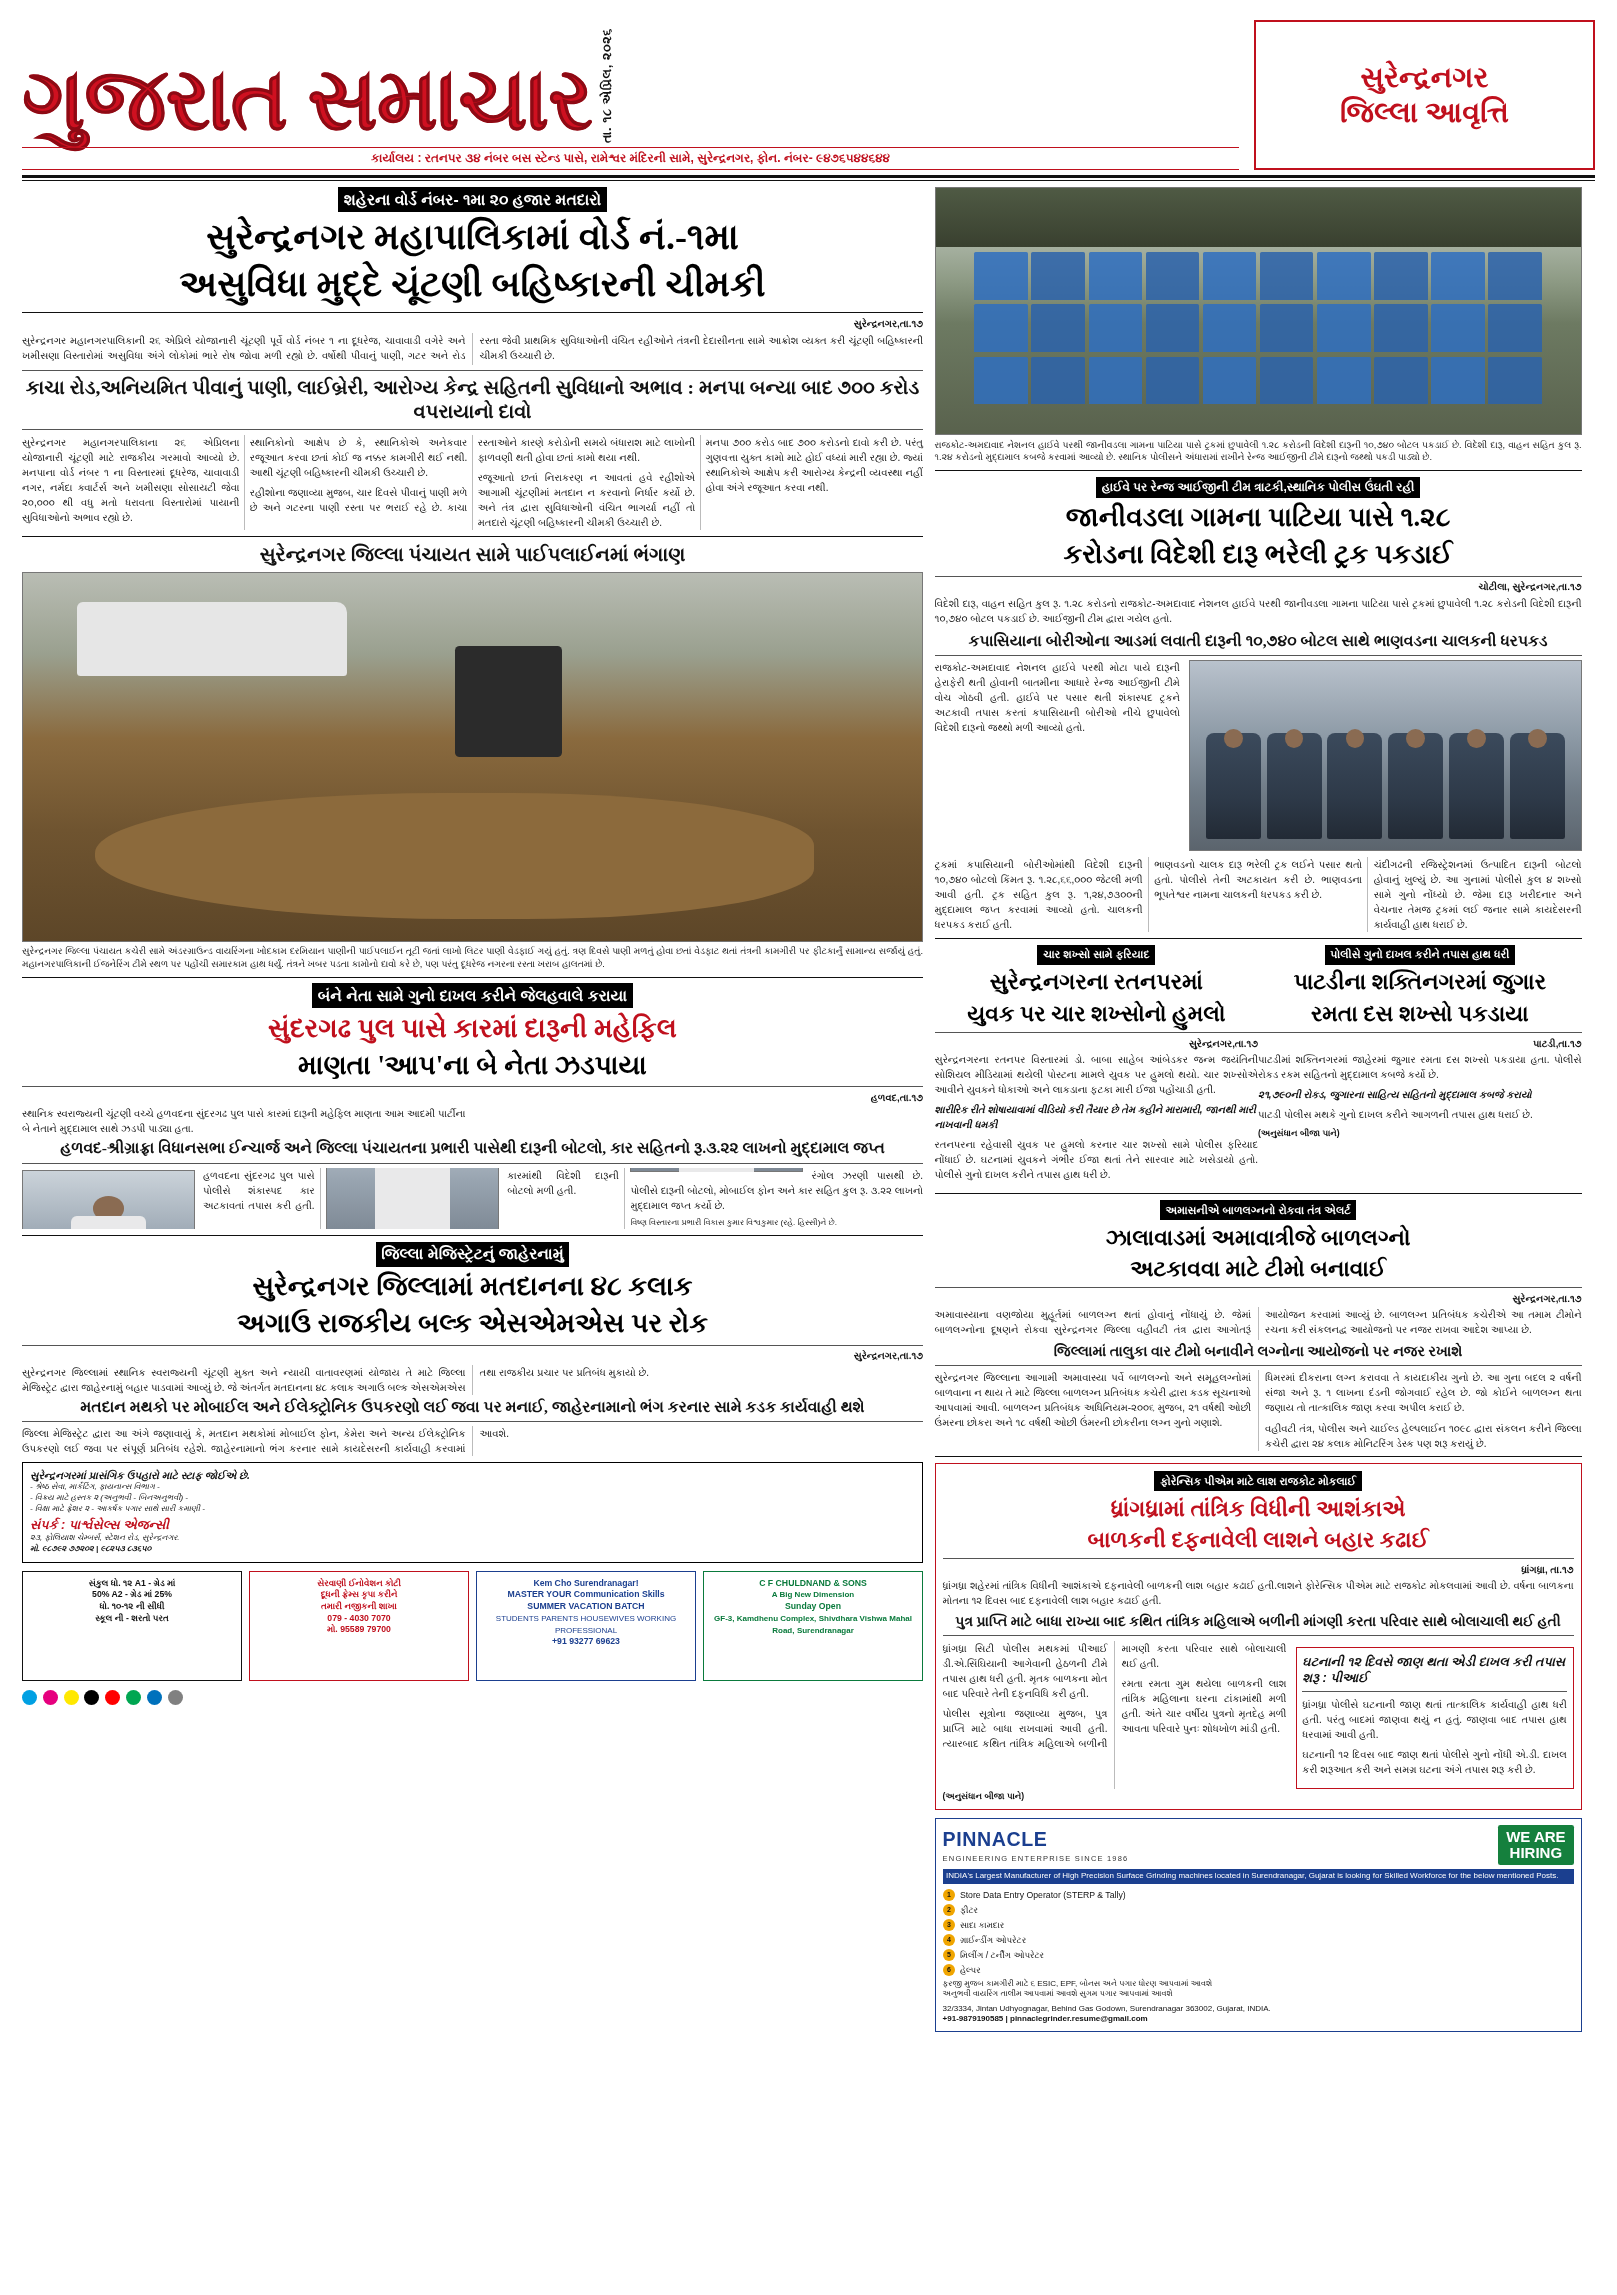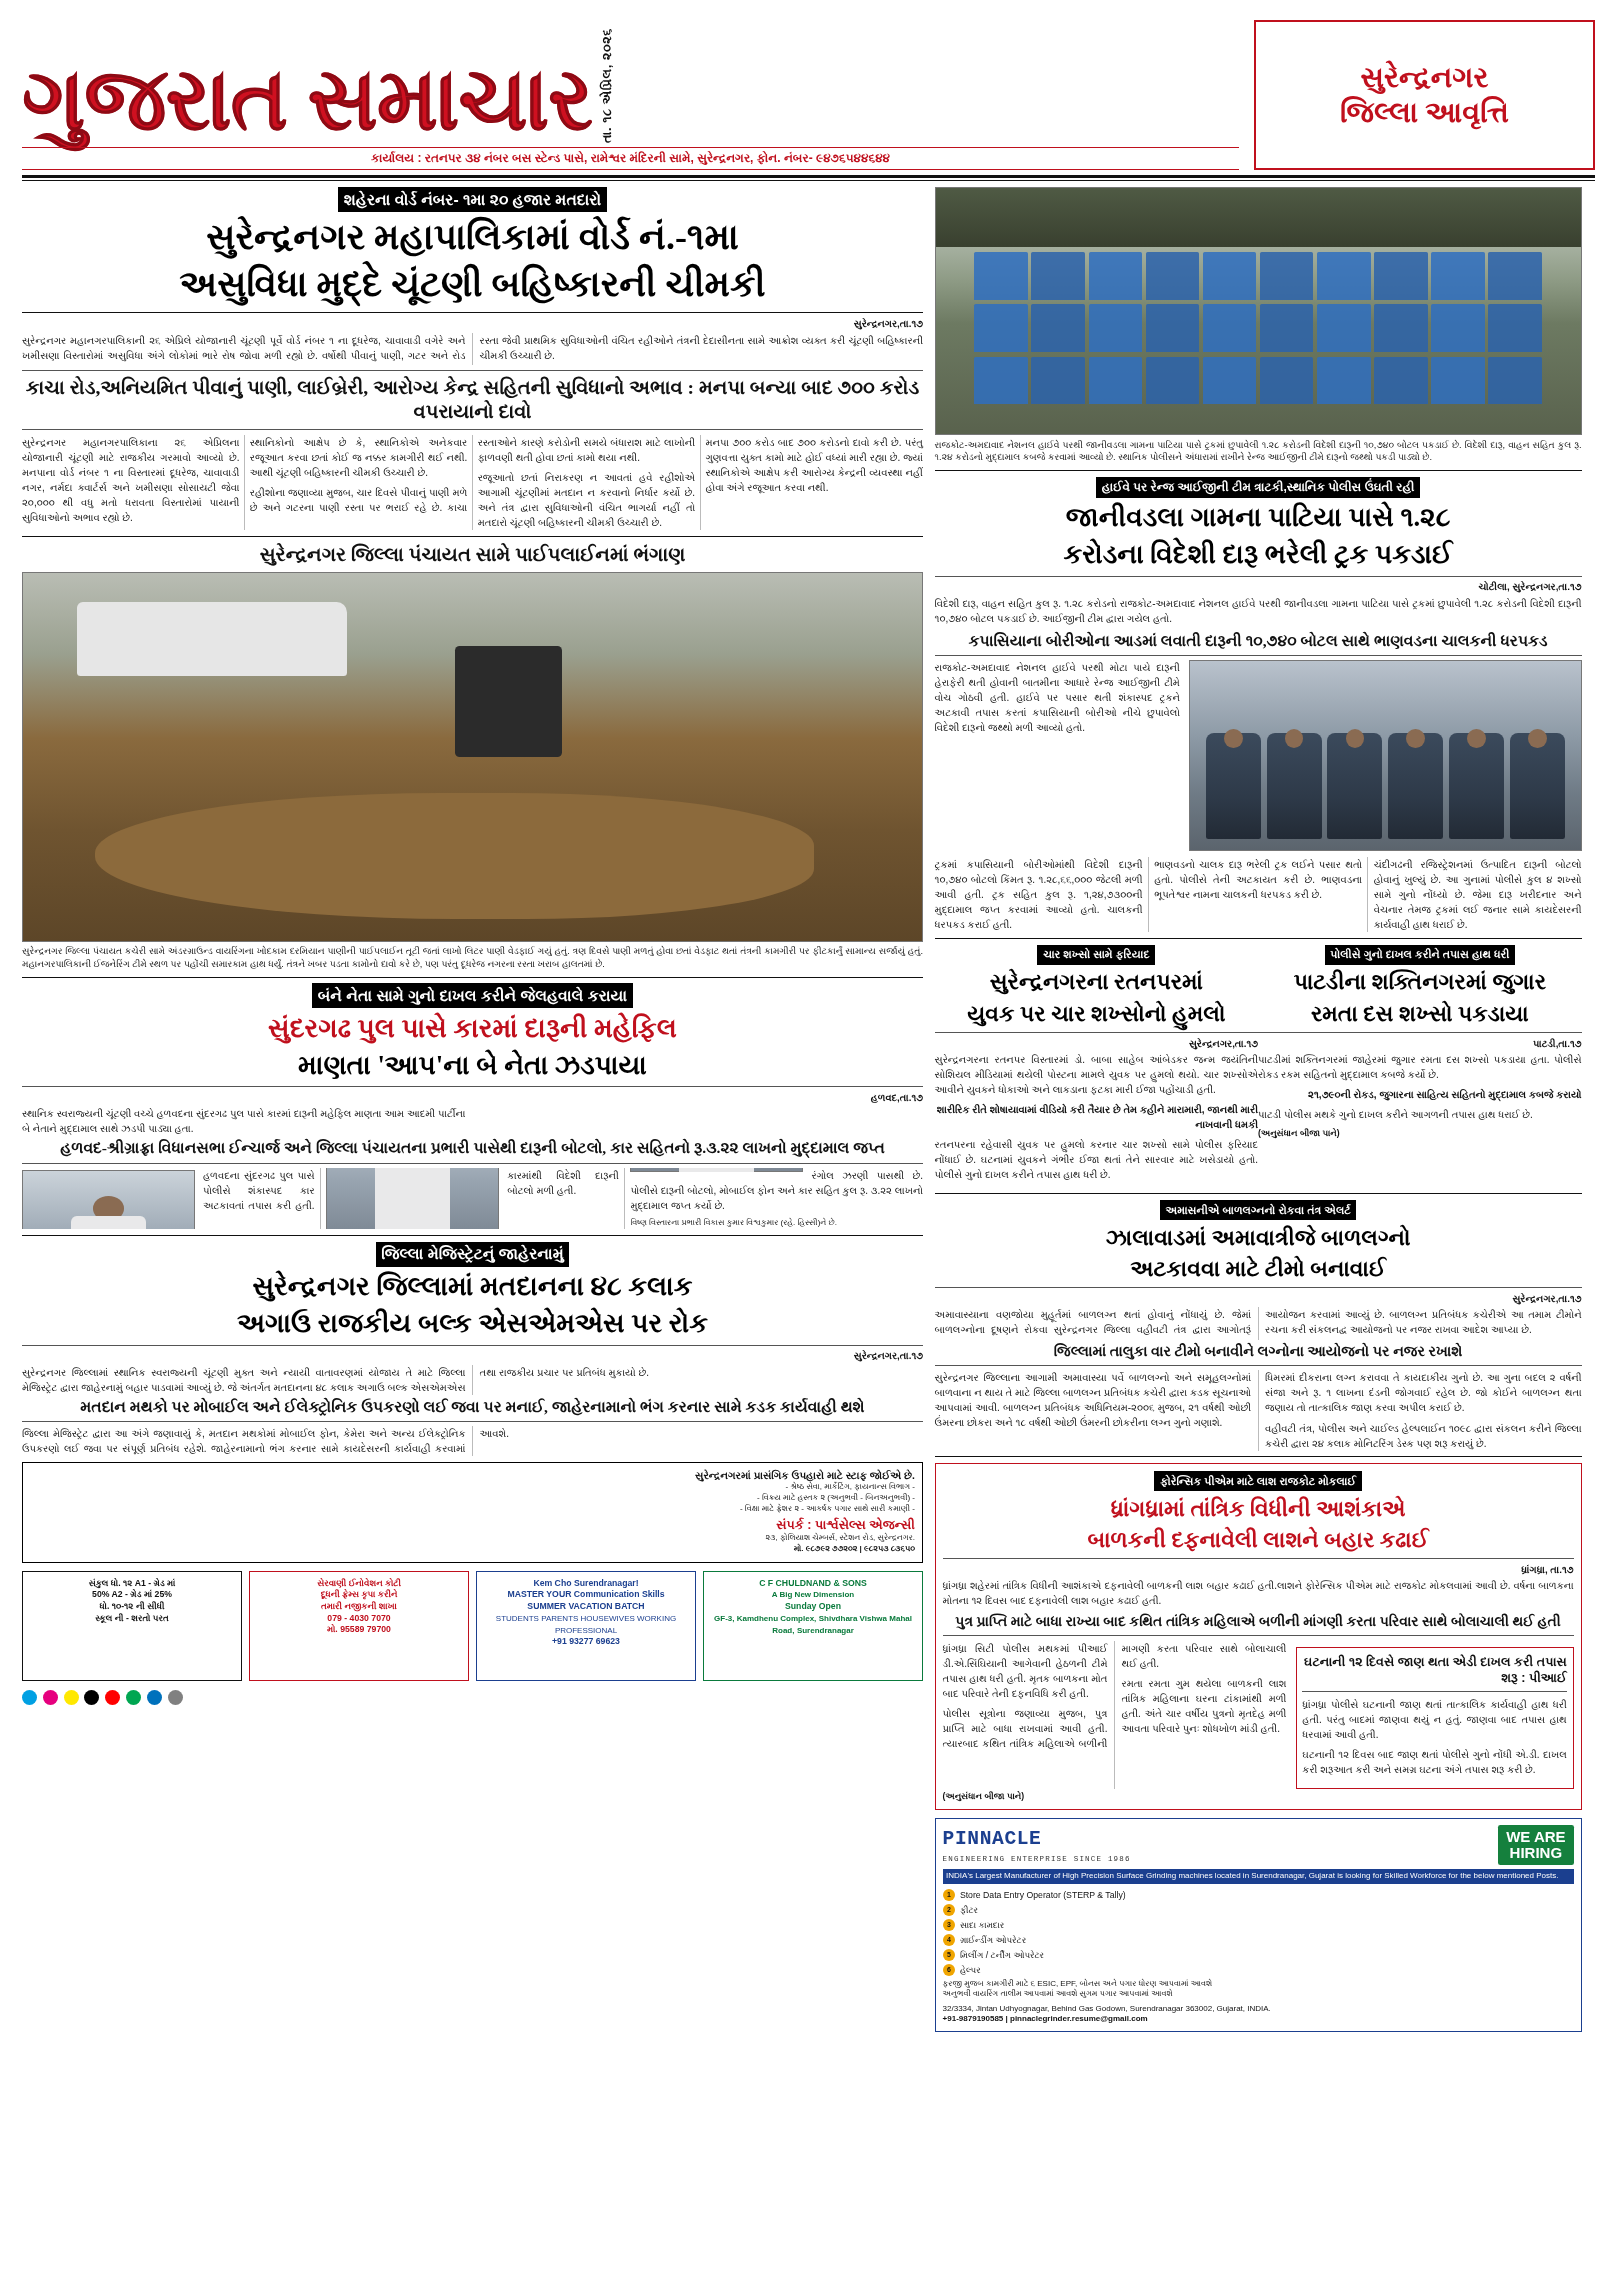--- a/index.html
+++ b/index.html
@@ -208,38 +208,38 @@
   .ad.green{ border-color:#0a7a3c; color:#0a7a3c;font-weight:bold; }
 
   .pinnacle {
     border:1.7px solid #1b3f8f;
     margin-top: 8px;
     padding: 5.8px 7px;
     font-size: 9px;
     line-height:1.4;
   }
   .pin-head { display:flex; align-items:center; justify-content:space-between; }
-  .pin-logo { font-size: 19.6px; font-weight:700; color:#1b3f8f; letter-spacing:0.6px;font-family:Liberation Mono, monospace; }
+  .pin-logo { font-size: 19.6px; font-weight:700; color:#1b3f8f; letter-spacing:0.6px; }
   .pin-logo small { display:block; font-size:7.5px; letter-spacing:1.2px; color:#333; font-weight:400;}
   .hiring {
     background:#15803d; color:#fff; font-weight:700; font-size:15px;
     padding: 3.5px 8px; border-radius:2.3px; text-align:center; line-height:1.1;
   }
   .pin-list { margin-top:4.6px; }
   .pin-item { display:flex; align-items:center; gap:4.6px; margin-bottom:2.3px; font-size:8.7px;}
   .pin-num {
     width:12.7px;height:12.7px;border-radius:50%;background:#f0a500;color:#111;
     font-size:7px;font-weight:700;display:flex;align-items:center;justify-content:center;
   }
 
   .color-dots { display:flex; gap:5.8px; margin-top:9.2px; align-items:center; }
   .dot { width:15px;height:15px;border-radius:50%; }
 
   .tiny { font-size:8px; line-height:1.35; }
-  .center { text-align:right; }
+  .center { text-align:left;font-style:italic; }
   .bold { font-weight:700; }
   .red { color:#c0101d; }
 
   .contd { font-size:8.7px; font-weight:700; margin-top:2.3px; }
 
   .photo-stage-wrap { height: 248px; }
   .photo-road-wrap { height: 370px; }
   .photo-group-wrap { height: 191px; }
 
   .inset-photo {

